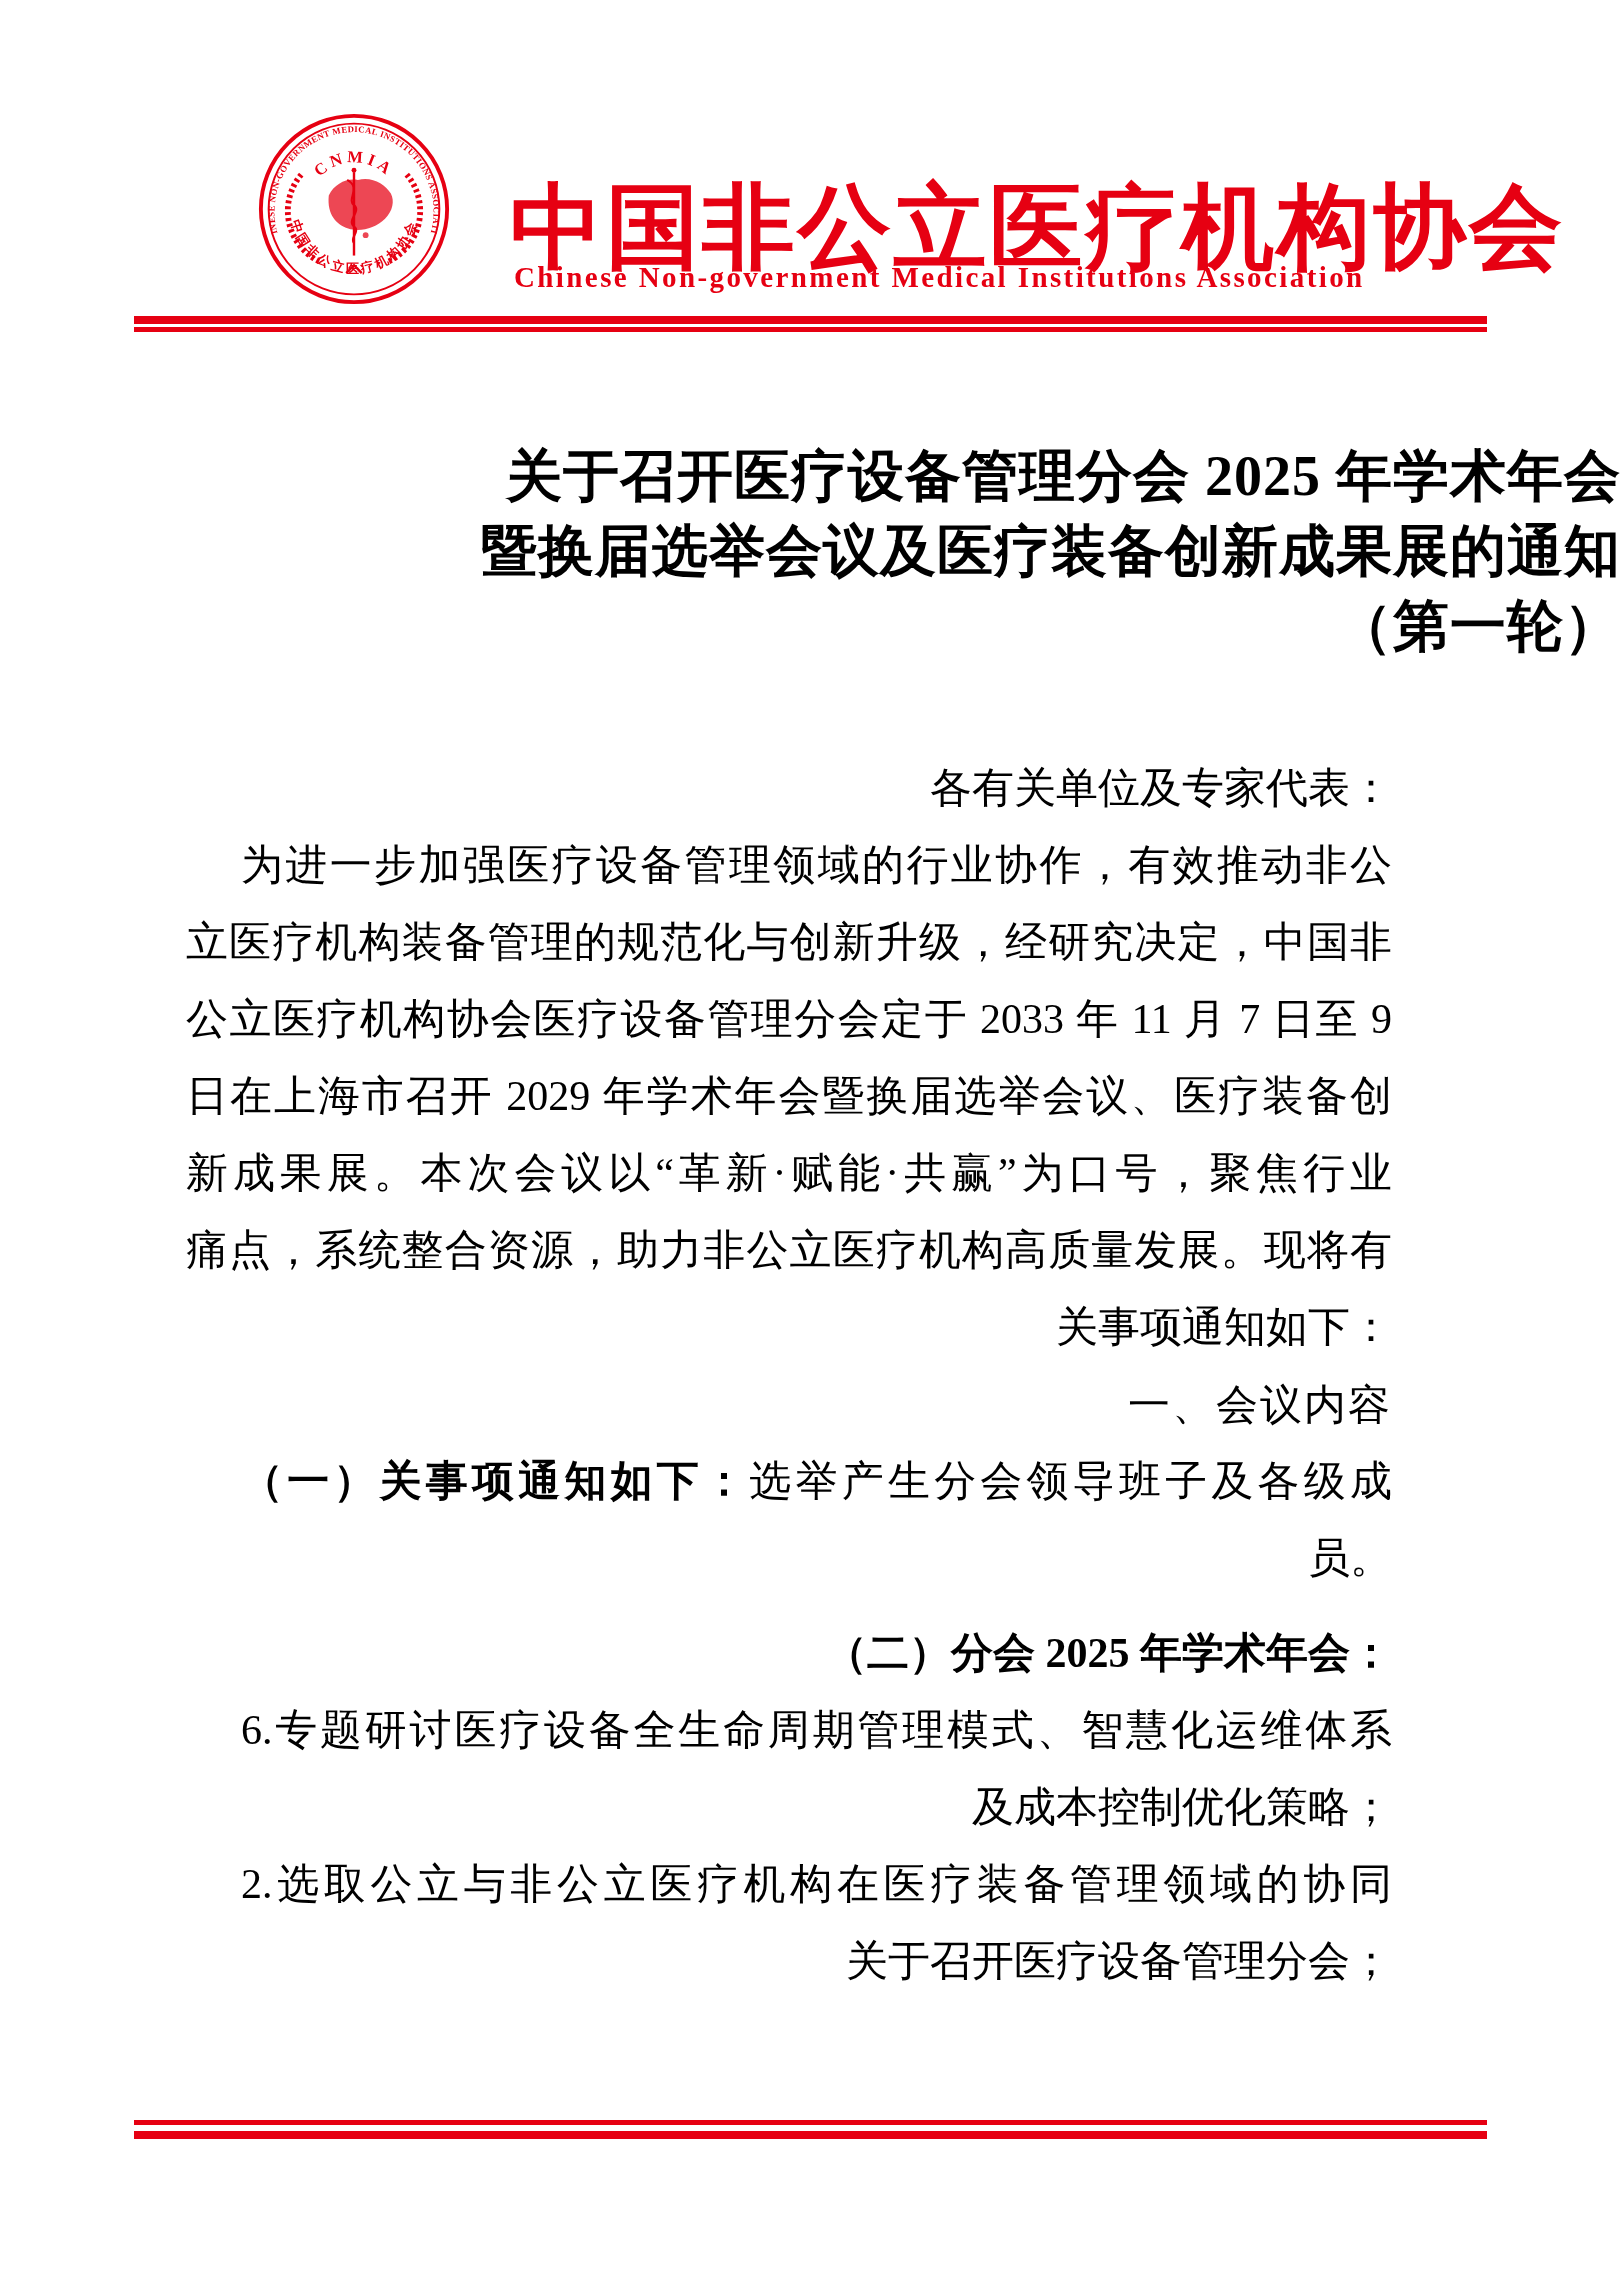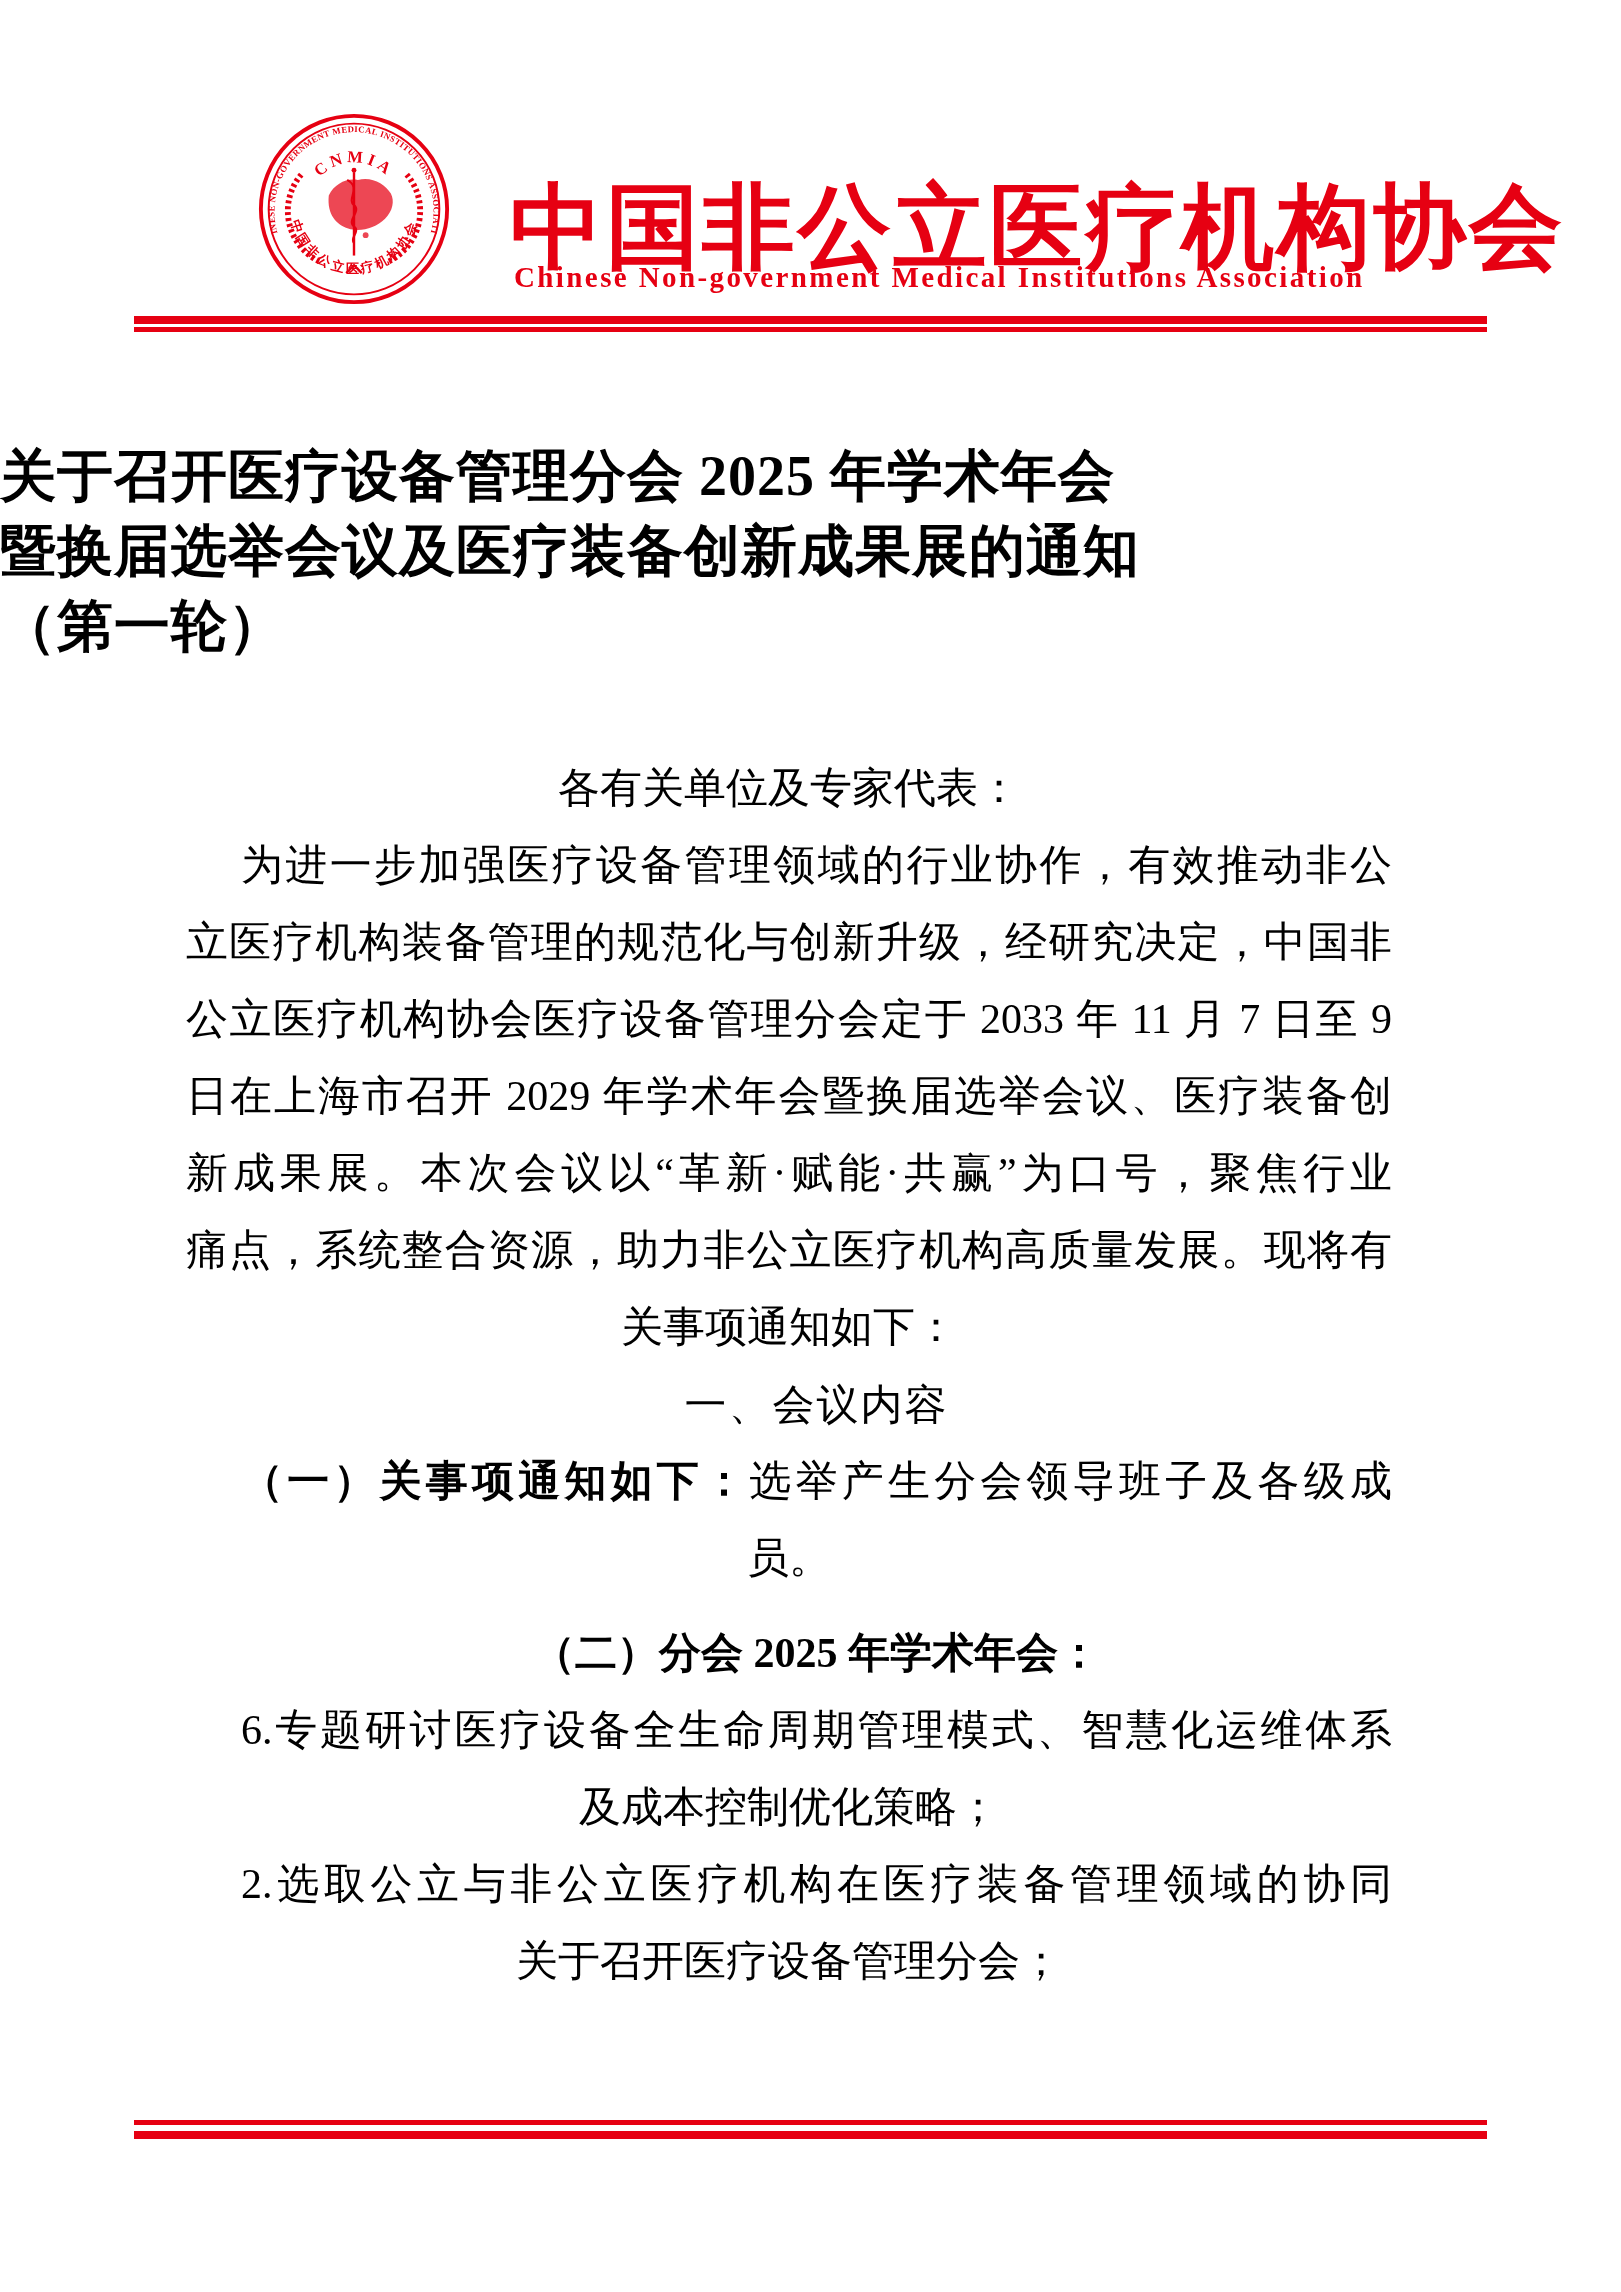--- a/index.html
+++ b/index.html
@@ -53,42 +53,42 @@
   .rule-h-thick { top: 316px; height: 7.8px; }
   .rule-h-thin  { top: 327px; height: 4.9px; }
   .rule-f-thin  { top: 2120px; height: 4.9px; }
   .rule-f-thick { top: 2131px; height: 7.8px; }
   
   .title {
     position: absolute;
     left: 0;
     right: 0;
     top: 439px;
-    text-align: left;
+    text-align: right;
     color: #000;
     font-size: 56px;
     line-height: 75px;
     font-weight: bold;
     font-family: "Liberation Serif", serif;
     letter-spacing: 1px;
   }
   
   .body-block {
     position: absolute;
     left: 186px;
     top: 750px;
     width: 1206px;
     font-size: 42px;
     color: #000;
     font-family: "Liberation Serif", serif;
   }
   .line {
     height: 77px;
     line-height: 77px;
-    text-align: center;
+    text-align: right;
   }
   .line.j {
     text-align: justify;
     text-align-last: justify;
   }
   .line.ind { text-indent: 55px; }
   .line.gap { margin-top: 17.6px; }
   .line.heading {
     font-family: "Liberation Sans", sans-serif;
     font-weight: normal;

